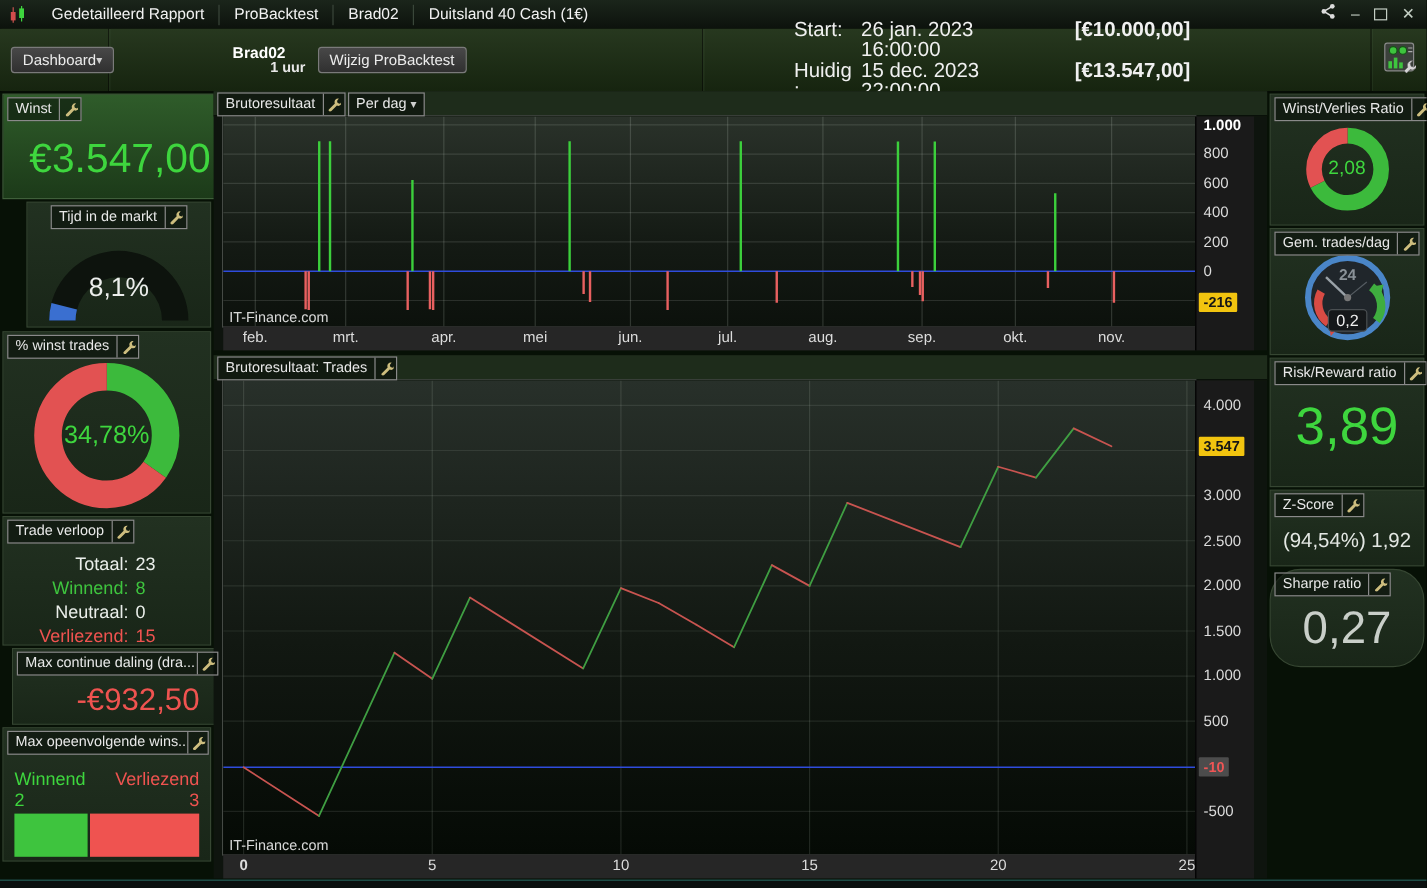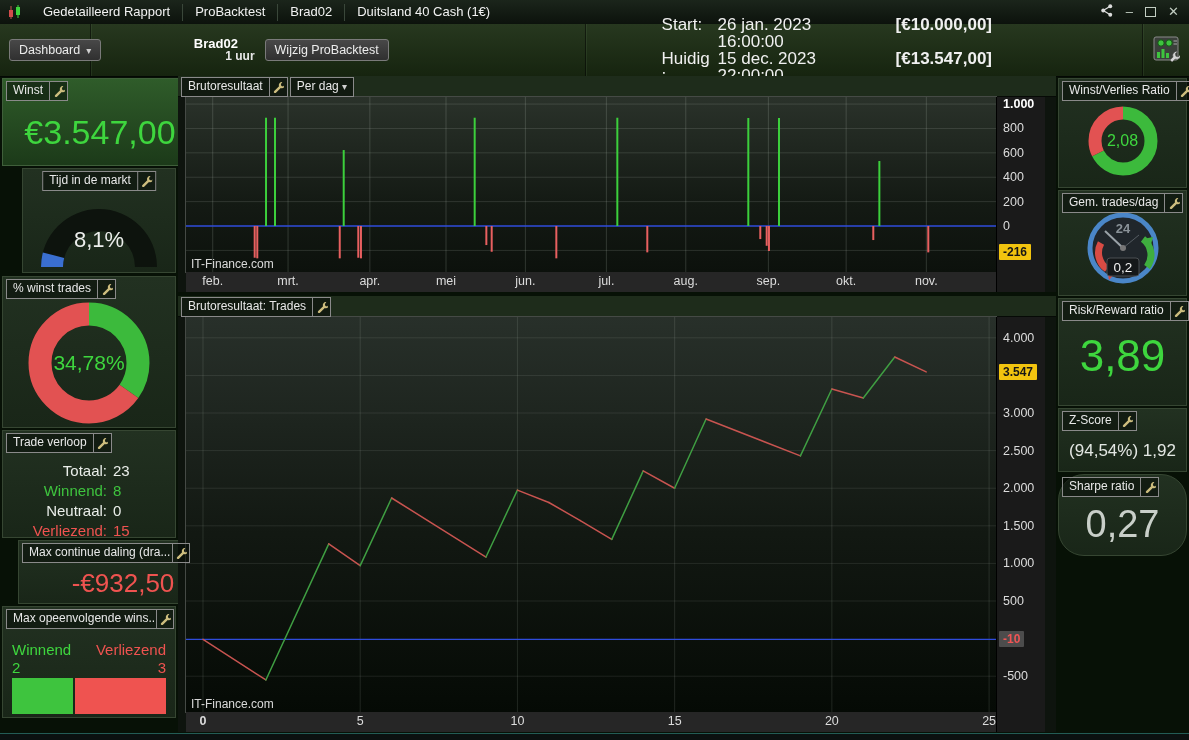--- a/index.html
+++ b/index.html
@@ -17,41 +17,41 @@
   
   .toolbar{position:absolute;left:0;top:24px;right:0;height:52px;display:flex;
            background:linear-gradient(#27381f,#16240f);border-bottom:1px solid #040804;}
   .tb-cell{border-right:1px solid rgba(0,0,0,.5);box-shadow:1px 0 0 rgba(110,140,100,.15);
            display:flex;align-items:center;}
   .tb-c1{width:91px;padding-left:9px;box-sizing:border-box;}
   .tb-c2{width:495px;justify-content:center;gap:10px;padding-right:110px;box-sizing:border-box;}
   .tb-c3{flex:1;justify-content:flex-end;padding-right:150px;flex-direction:column;align-items:flex-end;justify-content:center;}
   .tb-c4{width:46px;border-right:none;justify-content:center;}
   .dd-btn,.push-btn{background:linear-gradient(#484848,#303030);border:1px solid #7a7a7a;border-radius:3px;
-        color:#ececec;font-size:12.5px;font-family:inherit;padding:3px 9px;display:inline-flex;gap:6px;align-items:center;cursor:pointer;}
+        color:#ececec;font-size:12.5px;font-family:inherit;padding:3px 9px;display:inline-flex;gap:0;align-items:center;cursor:pointer;}
   .caret{font-size:10px;color:#cfcfcf;}
   .sys{display:flex;flex-direction:column;align-items:center;line-height:13px;}
   .sys-name{font-weight:bold;font-size:13px;color:#fff;}
   .sys-tf{font-weight:bold;font-size:12px;color:#e8e8e8;margin-left:48px;}
   .range-row{display:grid;grid-template-columns:52px 150px auto;gap:4px;font-size:17px;line-height:17px;color:#f0f0f0;}
   .range-row .amt{font-weight:bold;padding-left:24px;}
   
   .panel{position:absolute;background:linear-gradient(#223121,#192618);border:1px solid #364632;box-sizing:border-box;}
   .chip{position:absolute;top:2px;left:3px;display:inline-flex;align-items:stretch;border:1px solid #8a8a8a;
         background:rgba(8,12,8,.55);height:18px;max-width:166px;z-index:3;}
   .chip-label{font-size:12px;color:#e8e8e8;padding:0 6px;line-height:17px;white-space:nowrap;overflow:hidden;}
   .chip-tool{border-left:1px solid #8a8a8a;width:17px;display:flex;align-items:center;justify-content:center;cursor:pointer;}
   .chip-center{left:50%;transform:translateX(-50%);}
   .big-val{position:absolute;left:0;right:0;text-align:center;}
   
   .p-winst{left:2px;top:78px;width:196px;height:88px;background:linear-gradient(#2f5c2a,#1c3a19);border-color:#3f5f3a;}
   .p-tijd{left:22px;top:168px;width:154px;height:105px;}
   .p-pct{left:2px;top:276px;width:174px;height:152px;}
   .p-verloop{left:2px;top:430px;width:174px;height:108px;padding-left:41px;}
-  .p-daling{left:18px;top:540px;width:210px;height:64px;}
+  .p-daling{left:10px;top:540px;width:210px;height:64px;}
   .p-opeen{left:2px;top:606px;width:174px;height:112px;}
   .verloop-rows{position:absolute;top:30px;left:0;right:14px;}
   .verloop-row{display:grid;grid-template-columns:104px auto;gap:6px;font-size:15px;line-height:20px;}
   .verloop-row .lbl{text-align:right;}
   .opeen-labels{position:absolute;top:34px;left:9px;right:9px;display:flex;justify-content:space-between;font-size:15px;}
   .opeen-vals{position:absolute;top:52px;left:9px;right:9px;display:flex;justify-content:space-between;font-size:15px;}
   .opeen-bars{position:absolute;top:71px;left:9px;right:9px;height:36px;display:flex;gap:2px;}
   .opeen-bars .bar-win{background:#3ec43e;}
   .opeen-bars .bar-loss{background:#ef5350;}
   .green-txt{color:#3ed63e;} .red-txt{color:#ef5350;}

